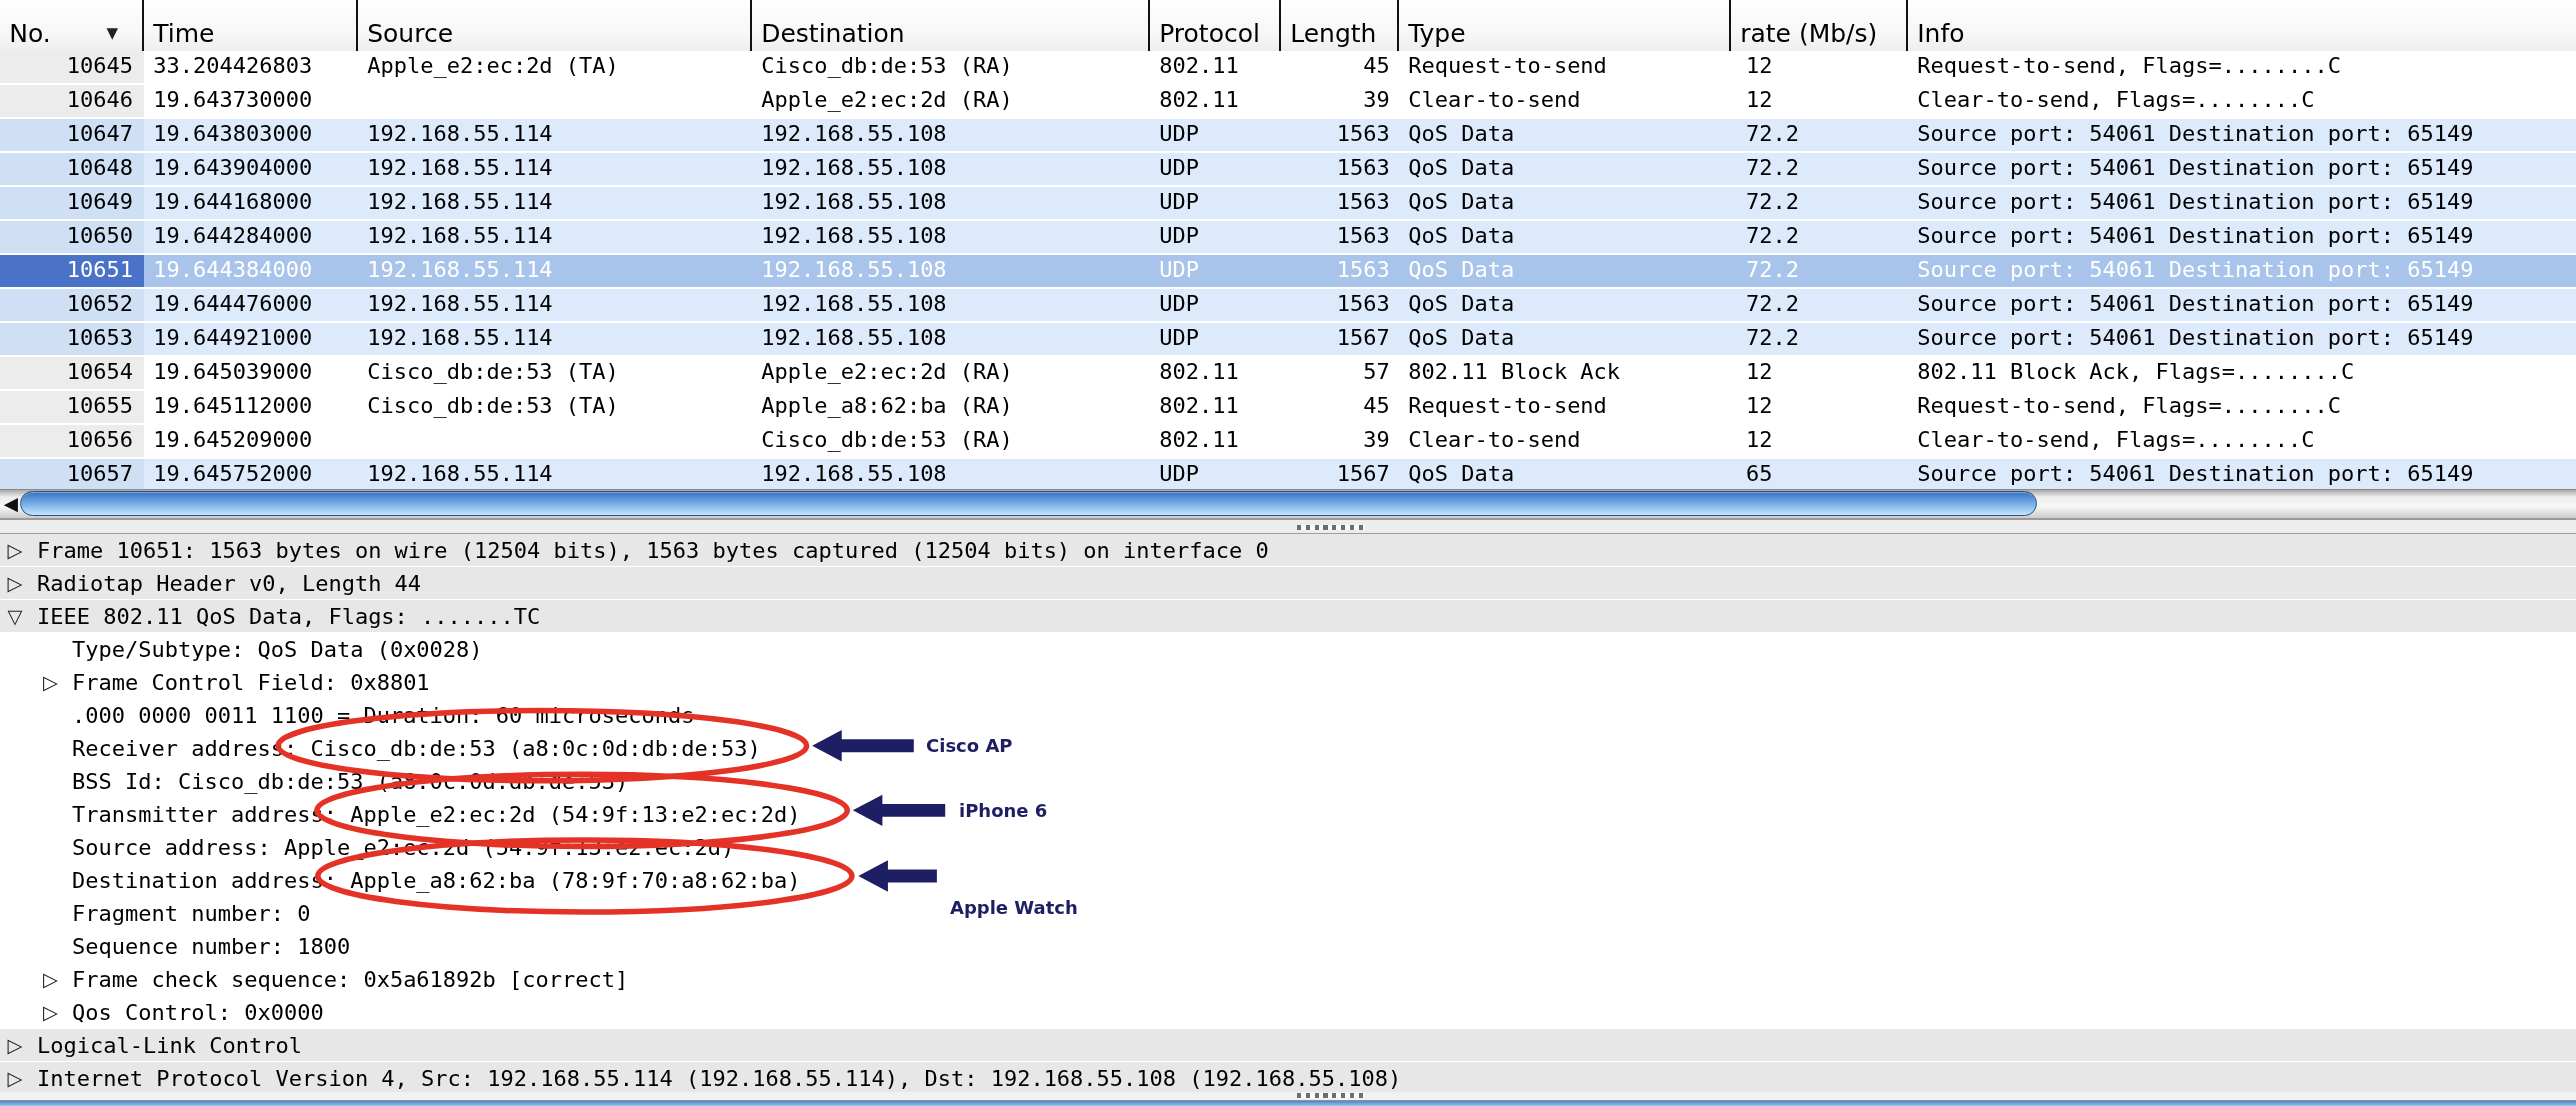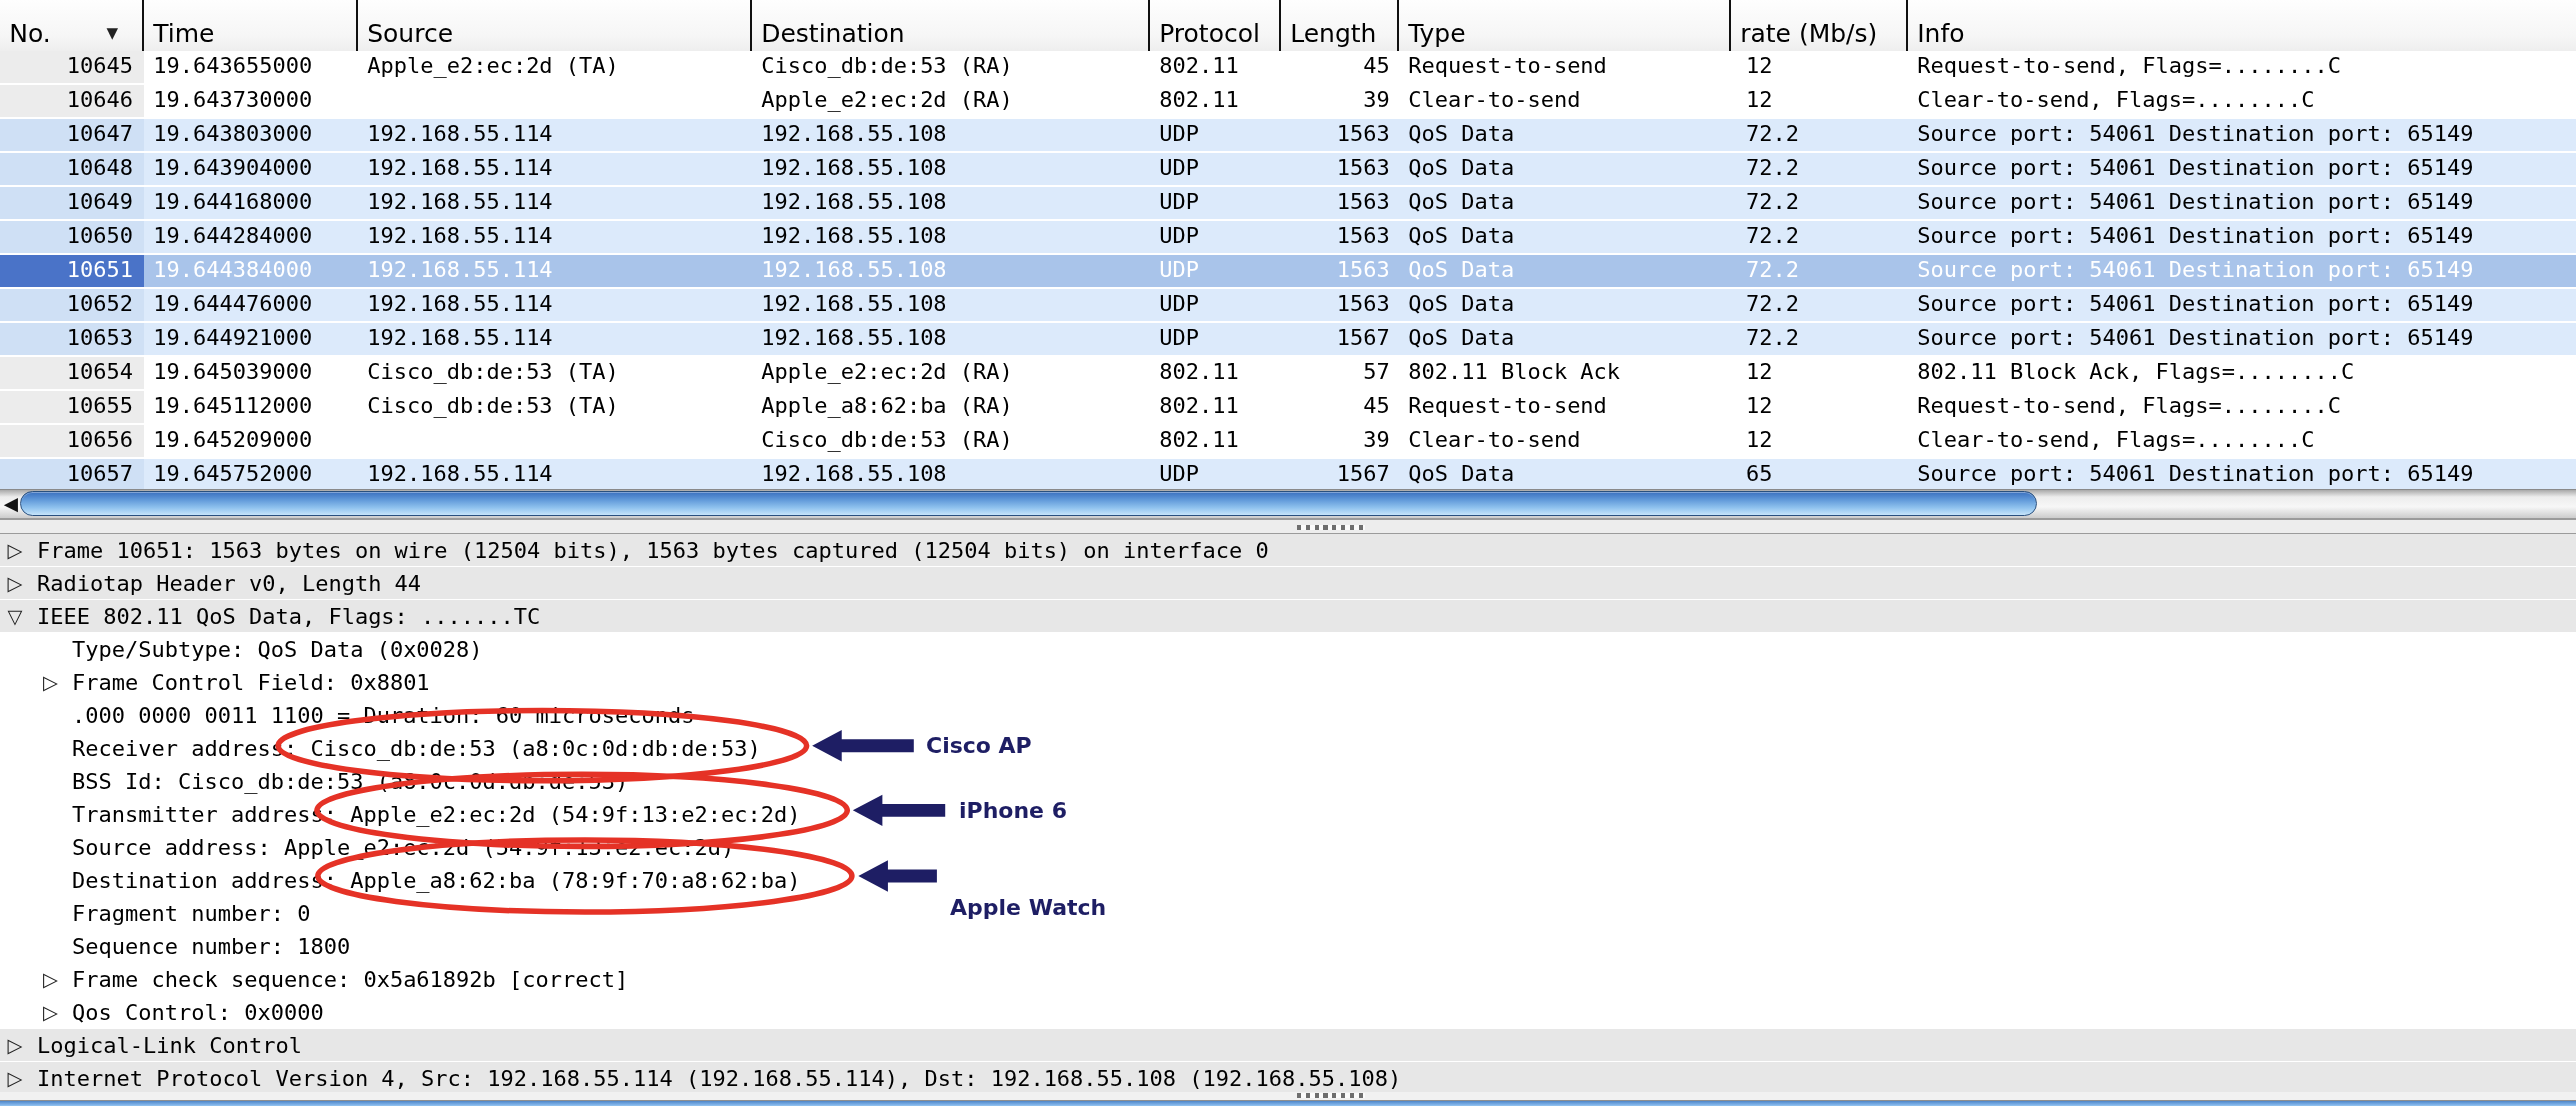--- a/index.html
+++ b/index.html
@@ -81,21 +81,21 @@
   .drow.shaded{background:var(--detail-shaded);border-bottom:1.8px solid #fff;}
   .drow .marker{
     position:absolute;left:7.4px;top:0;font-size:19.4px;color:#222;
     font-family:"DejaVu Sans",sans-serif;
   }
   .drow.l1 .marker{left:43px;}
   
   #overlay{position:absolute;left:0;top:0;width:2576px;height:1107px;pointer-events:none;}
   .calloutlabel{
     position:absolute;height:31px;line-height:31px;
-    font-family:"DejaVu Sans",sans-serif;font-weight:bold;font-size:22px;
+    font-family:"DejaVu Sans",sans-serif;font-weight:bold;font-size:18px;
     color:var(--navy);pointer-events:none;white-space:nowrap;
   }
   
   #bluebar{
     position:absolute;left:0;top:1101px;width:2576px;height:5.5px;
     background:linear-gradient(180deg,#4f86c8 0%,#7fb2e8 60%,#a8d4f4 100%);
   }
 </style>
 </head>
 <body style="--sel-focus: #4a73c8; --sel: #a9c4ea; --udp-row: #dceafb; --udp-no: #cfe0f5; --no-white: #ececec; --detail-shaded: #e7e7e7; --navy: #1e1e64;">
@@ -127,21 +127,21 @@
       <span>rate (Mb/s)</span>
     </div>
     <div class="hcell">
       <span>Info</span>
     </div>
   </div>
 
 <div id="rows">
     <div class="prow w">
       <div class="c-no">10645</div>
-      <div class="c-time">19.643655000</div>
+      <div class="c-time">33.204426803</div>
       <div class="c-src">Apple_e2:ec:2d (TA)</div>
       <div class="c-dst">Cisco_db:de:53 (RA)</div>
       <div class="c-proto">802.11</div>
       <div class="c-len">45</div>
       <div class="c-type">Request-to-send</div>
       <div class="c-rate">12</div>
       <div class="c-info">Request-to-send, Flags=........C</div>
     </div>
     <div class="prow w">
       <div class="c-no">10646</div>

